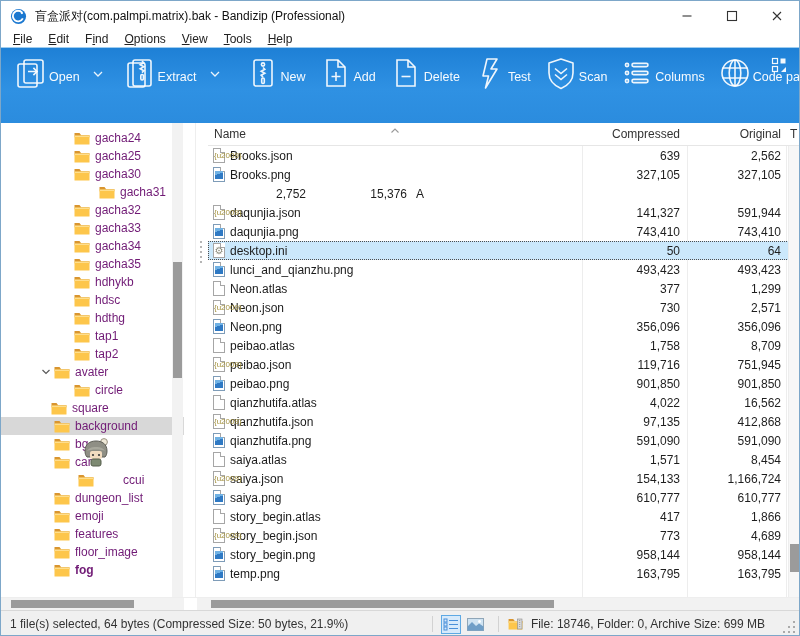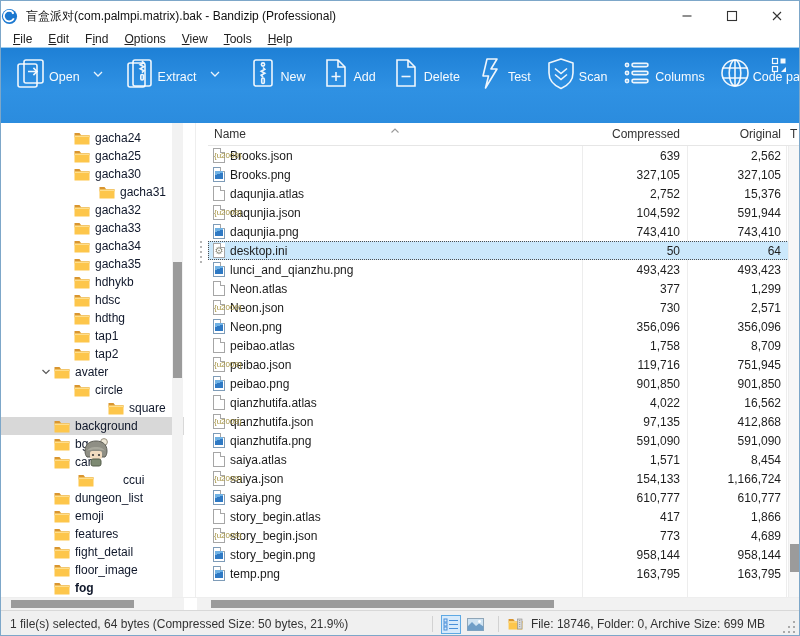--- a/index.html
+++ b/index.html
@@ -1,21 +1,21 @@
 <!DOCTYPE html>
 <html><head>
 <meta charset="utf-8">
 <style>
   * { box-sizing: border-box; margin: 0; padding: 0; }
   html,body { background:#cfcfcf; }
   body { font-family: "Liberation Sans", sans-serif; }
   .window { position:relative; width:800px; height:636px; background:#fff; border:1px solid #7da7c9; overflow:hidden; font-size:12px; color:#1b1b1b; }
 
   
-  .titlebar { height:30px; background:#fff; display:flex; align-items:center; }
+  .titlebar { height:30px; background:#fff; display:flex; align-items:center; padding-left:9px; }
   .app-icon { width:17px; height:17px; flex:none; }
   .title-text { margin-left:8px; font-size:12px; color:#111; white-space:nowrap; }
   .win-controls { margin-left:auto; display:flex; height:100%; }
   .wc { width:45px; height:100%; display:flex; align-items:center; justify-content:center; }
   .wc svg { display:block; }
 
   
   .menubar { height:16px; background:#fff; display:flex; align-items:center; padding-left:4px; }
   .menu-item { padding:0 8px; color:#222; cursor:default; }
   .menu-item .u { text-decoration:underline; }
@@ -32,21 +32,21 @@
   .tb-grid { position:absolute; right:12px; top:9px; }
 
   
   .content { display:flex; height:474px; position:relative; background:#fff; }
 
   .sidebar { position:relative; width:183px; overflow:hidden; padding-top:6px; }
   .tree-row { height:18px; display:flex; align-items:center; white-space:nowrap; }
   .tree-row.selected { background:#d8d8d8; }
   .tslot { width:16px; flex:none; display:flex; align-items:center; justify-content:center; }
   .fold { flex:none; }
-  .tname { margin-left:5px; color:#0f172a; }
+  .tname { margin-left:5px; color:#701a75; }
   .side-vscroll { position:absolute; top:0; right:1px; width:11px; height:100%; background:#f2f2f2; }
   .side-vscroll .thumb { position:absolute; left:1px; width:9px; top:139px; height:116px; background:#9b9b9b; }
 
   .splitter { width:13px; background:#fff; position:relative; border-left:1px solid #eee; }
   .grip-dots { position:absolute; left:4px; top:118px; }
   .grip-dots i { display:block; width:2px; height:2px; background:#b5b5b5; margin-bottom:3px; }
 
   .filelist { flex:1; position:relative; overflow:hidden; }
   .vline { position:absolute; top:0; bottom:0; width:1px; background:#ededed; }
   .fl-header { position:relative; height:23px; display:flex; align-items:center; border-bottom:1px solid #e6e6e6; color:#333; background:#fff; }
@@ -396,21 +396,21 @@
           </svg>
           <span class="tname">avater</span>
         </div>
         <div class="tree-row" style="padding-left: 57px;">
           <span class="tslot"></span>
           <svg class="fold" width="16" height="13" viewBox="0 0 16 13">
             <use href="#i-folder"></use>
           </svg>
           <span class="tname">circle</span>
         </div>
-        <div class="tree-row" style="padding-left: 91px;">
+        <div class="tree-row" style="padding-left: 34px;">
           <span class="tslot"></span>
           <svg class="fold" width="16" height="13" viewBox="0 0 16 13">
             <use href="#i-folder"></use>
           </svg>
           <span class="tname">square</span>
         </div>
         <div class="tree-row selected" style="padding-left: 37px;">
           <span class="tslot"></span>
           <svg class="fold" width="16" height="13" viewBox="0 0 16 13">
             <use href="#i-folder"></use>
@@ -451,27 +451,20 @@
             <use href="#i-folder"></use>
           </svg>
           <span class="tname">emoji</span>
         </div>
         <div class="tree-row" style="padding-left: 37px;">
           <span class="tslot"></span>
           <svg class="fold" width="16" height="13" viewBox="0 0 16 13">
             <use href="#i-folder"></use>
           </svg>
           <span class="tname">features</span>
-        </div>
-        <div class="tree-row" style="padding-left: 37px;">
-          <span class="tslot"></span>
-          <svg class="fold" width="16" height="13" viewBox="0 0 16 13">
-            <use href="#i-folder"></use>
-          </svg>
-          <span class="tname">fight_detail</span>
         </div>
         <div class="tree-row" style="padding-left: 37px;">
           <span class="tslot"></span>
           <svg class="fold" width="16" height="13" viewBox="0 0 16 13">
             <use href="#i-folder"></use>
           </svg>
           <span class="tname">floor_image</span>
         </div>
         <div class="tree-row" style="padding-left: 37px; font-weight: bold;">
           <span class="tslot"></span>
@@ -525,34 +518,30 @@
           <div class="fl-row">
             <div class="c-name">
               <span class="fic png"></span>
               <span>Brooks.png</span>
             </div>
             <div class="c-num">327,105</div>
             <div class="c-num c-orig">327,105</div>
             <div class="c-type">P</div>
           </div>
           <div class="fl-row">
-            <div class="c-name">
-              <span class="fic atlas"></span>
-              <span>daqunjia.atlas</span>
-            </div>
             <div class="c-num">2,752</div>
             <div class="c-num c-orig">15,376</div>
             <div class="c-type">A</div>
           </div>
           <div class="fl-row">
             <div class="c-name">
               <span class="fic json"></span>
               <span>daqunjia.json</span>
             </div>
-            <div class="c-num">104,592</div>
+            <div class="c-num">141,327</div>
             <div class="c-num c-orig">591,944</div>
             <div class="c-type">J</div>
           </div>
           <div class="fl-row">
             <div class="c-name">
               <span class="fic png"></span>
               <span>daqunjia.png</span>
             </div>
             <div class="c-num">743,410</div>
             <div class="c-num c-orig">743,410</div>

